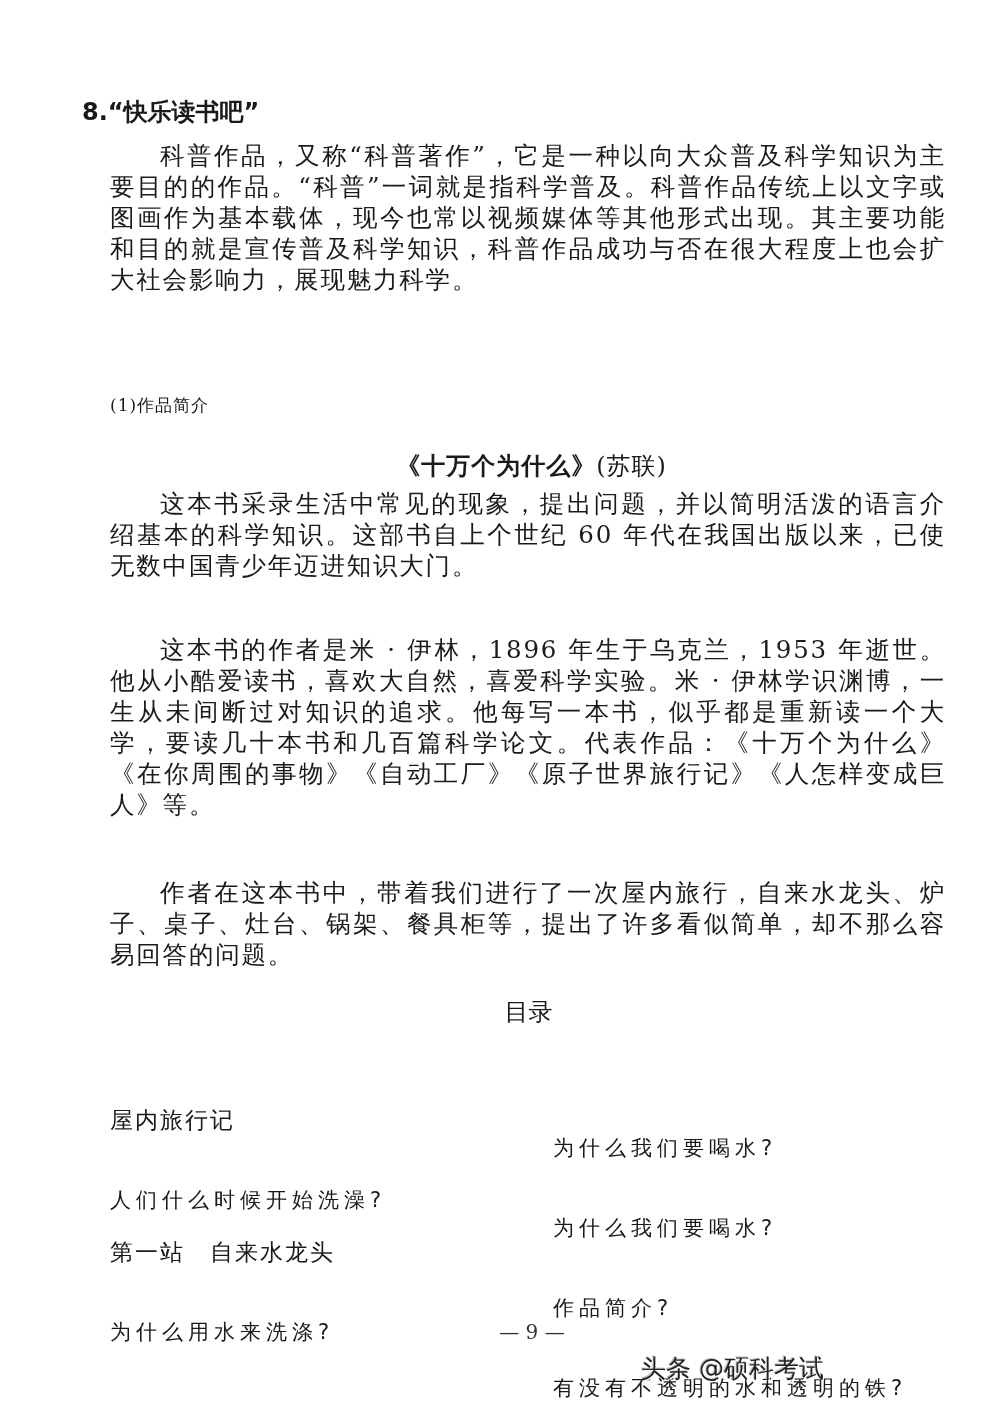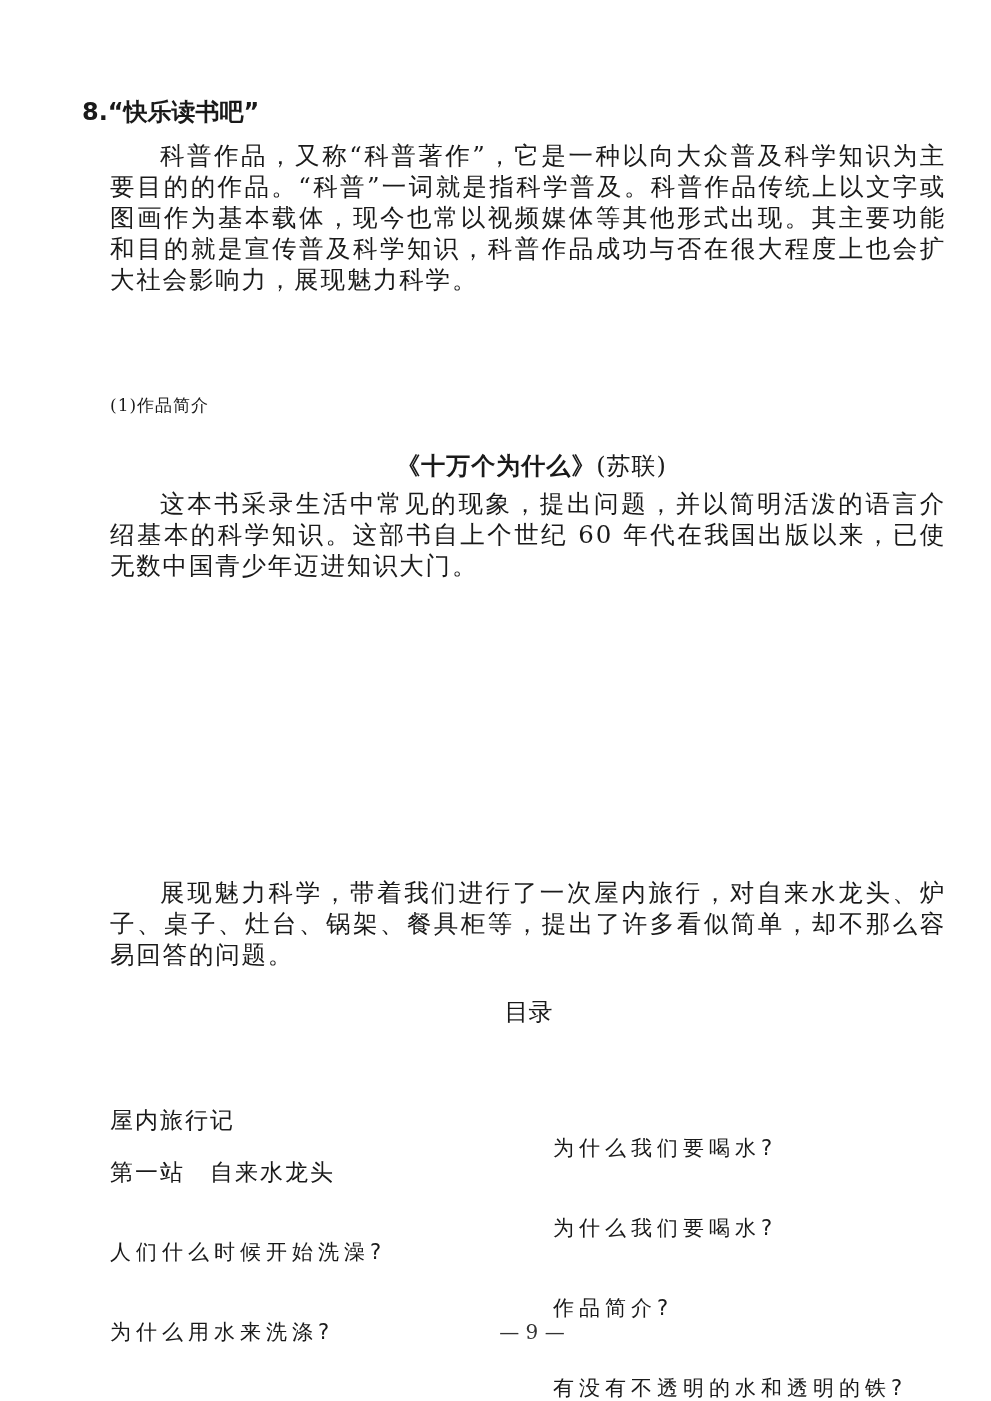--- a/index.html
+++ b/index.html
@@ -45,35 +45,37 @@
   <div class="para" style="top:140px;">科普作品，又称“科普著作”，它是一种以向大众普及科学知识为主要目的的作品。“科普”一词就是指科学普及。科普作品传统上以文字或图画作为基本载体，现今也常以视频媒体等其他形式出现。其主要功能和目的就是宣传普及科学知识，科普作品成功与否在很大程度上也会扩大社会影响力，展现魅力科学。</div>
 
   <div class="subhead" style="top:394px;">(1)作品简介</div>
 
   <div class="booktitle">
     <b>《十万个为什么》</b><span>(苏联)</span>
   </div>
 
   <div class="para" style="top:488px;">这本书采录生活中常见的现象，提出问题，并以简明活泼的语言介绍基本的科学知识。这部书自上个世纪 60 年代在我国出版以来，已使无数中国青少年迈进知识大门。</div>
 
+  <div class="para" style="top:634px;">这本书的作者是米 · 伊林，1896 年生于乌克兰，1953 年逝世。他从小酷爱读书，喜欢大自然，喜爱科学实验。米 · 伊林学识渊博，一生从未间断过对知识的追求。他每写一本书，似乎都是重新读一个大学，要读几十本书和几百篇科学论文。代表作品：《十万个为什么》《在你周围的事物》《自动工厂》《原子世界旅行记》《人怎样变成巨人》等。</div>
 
-  <div class="para" style="top:877px;">展现魅力科学，带着我们进行了一次屋内旅行，对自来水龙头、炉子、桌子、灶台、锅架、餐具柜等，提出了许多看似简单，却不那么容易回答的问题。</div>
+  <div class="para" style="top:877px;">作者在这本书中，带着我们进行了一次屋内旅行，自来水龙头、炉子、桌子、灶台、锅架、餐具柜等，提出了许多看似简单，却不那么容易回答的问题。</div>
 
   <div class="toc-title">目录</div>
 
   <div class="toc-col left">
     <div class="toc-item">屋内旅行记</div>
+    <div class="toc-item kai">人们什么时候开始洗澡?</div>
     <div class="toc-item">第一站　自来水龙头</div>
-    <div class="toc-item kai">人们什么时候开始洗澡?</div>
     <div class="toc-item kai">为什么用水来洗涤?</div>
     <div class="toc-item kai">人怎样迫使肥皂泡工作?</div>
   </div>
 
   <div class="toc-col right">
     <div class="toc-item kai">为什么我们要喝水?</div>
     <div class="toc-item kai">为什么我们要喝水?</div>
     <div class="toc-item kai">作品简介?</div>
     <div class="toc-item kai">有没有不透明的水和透明的铁?</div>
   </div>
 
   <div class="page-num">— 9 —</div>
 
+  <div class="watermark">头条 @硕科考试</div>
 </div>
 
 </body></html>

